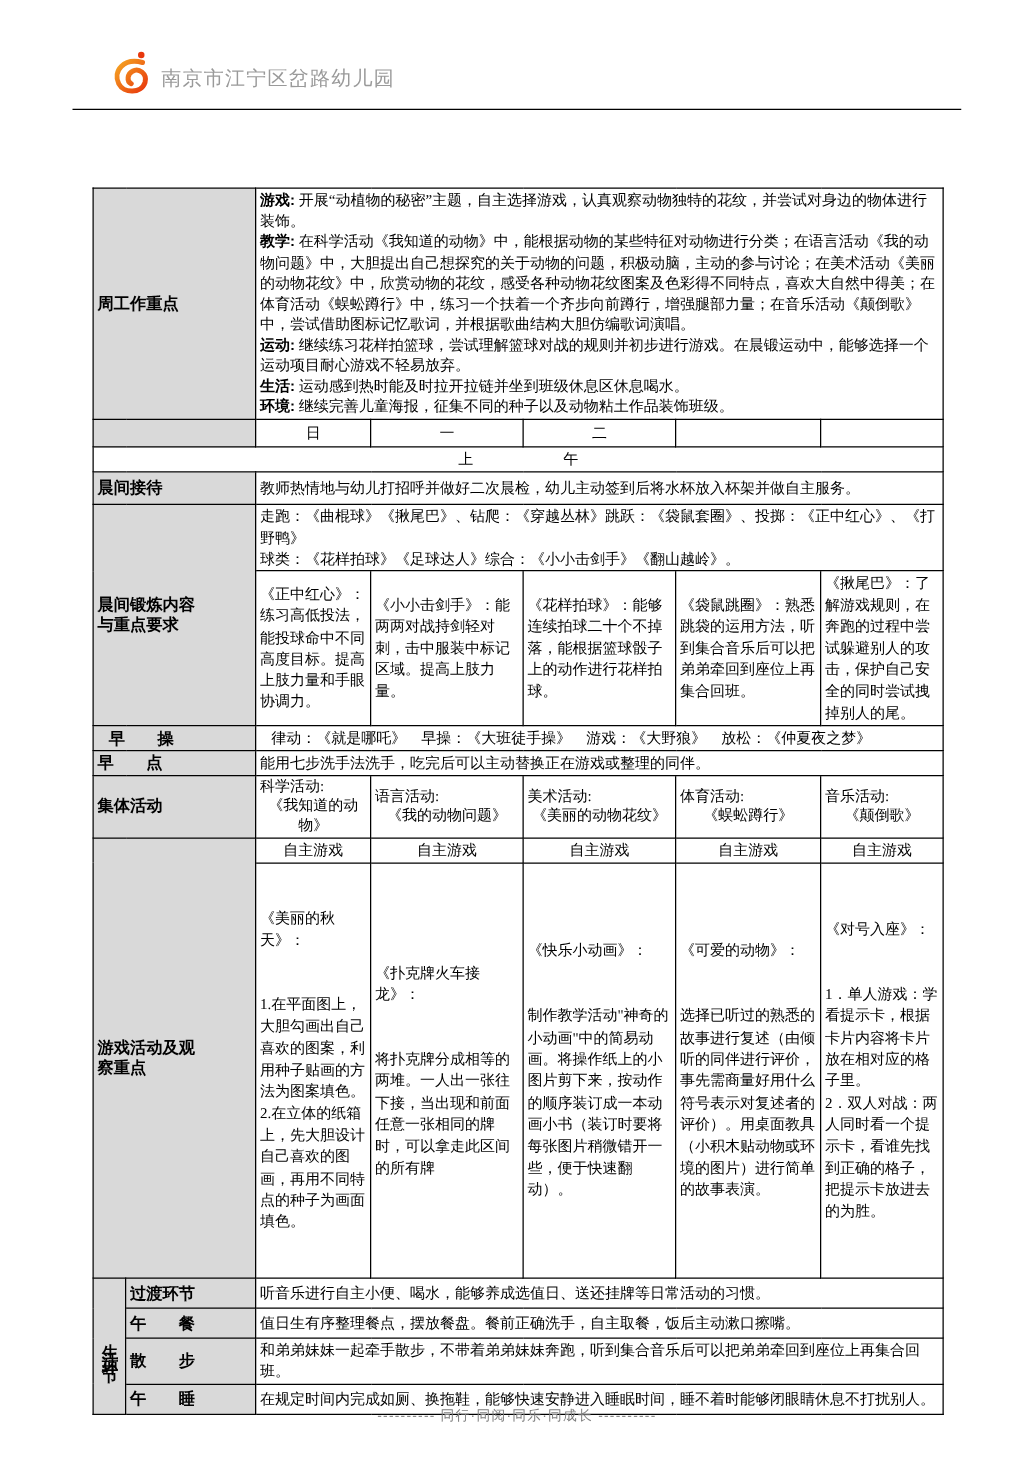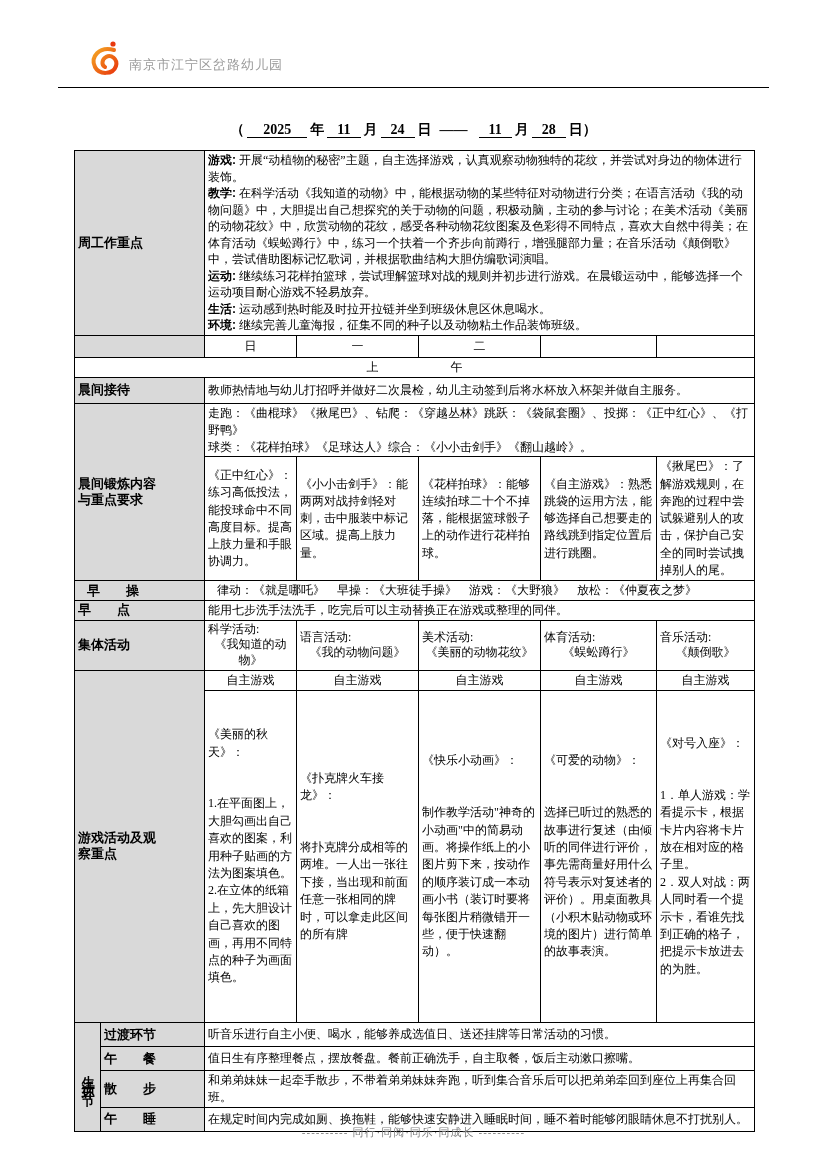--- a/index.html
+++ b/index.html
@@ -3,21 +3,21 @@
 <meta charset="utf-8">
 <style>
   * { margin:0; padding:0; box-sizing:border-box; }
   html,body { background:#fff; }
   body { font-family:"Liberation Serif","DejaVu Serif",serif; color:#000; }
   .page { position:relative; width:827px; height:1170px; margin:0 auto; background:#fff; overflow:hidden; }
 
   
   .letterhead { position:absolute; top:38px; left:58px; right:58px; height:50px; border-bottom:1px solid #000; }
   .logo-row { display:flex; align-items:flex-end; gap:3px; margin-left:28px; }
-  .school-name { font-family:"Liberation Sans","DejaVu Sans",sans-serif; font-size:13px; color:#9a9a9a; letter-spacing:1px; padding-bottom:6px; }
+  .school-name { font-family:"Liberation Sans","DejaVu Sans",sans-serif; font-size:16px; color:#9a9a9a; letter-spacing:1px; padding-bottom:6px; }
 
   
   .doc-title { position:absolute; top:92px; left:0; width:100%; text-align:center;
                font-size:22px; font-weight:bold; letter-spacing:1px; }
   .doc-title .u { border-bottom:2px solid #000; padding:0 12px; }
   .date-line { position:absolute; top:121px; left:0; width:100%; text-align:center;
                font-size:14px; font-weight:bold; }
   .blank { border-bottom:1px solid #000; padding:0 10px; margin:0 3px; }
   .blank.wide { padding:0 16px; }
   .dash { margin:0 8px; }
@@ -75,23 +75,20 @@
           </linearGradient>
         </defs>
         <circle cx="27" cy="6" r="2.6" fill="#e8380d"></circle>
         <path d="M28 12 C13 8 4 19 9 29 C13 37 27 37 30 28 C32 21 25 16 20 19 C16 21 15 27 19 29" fill="none" stroke="url(#lg)" stroke-width="4" stroke-linecap="round"></path>
       </svg>
       <span class="school-name">南京市江宁区岔路幼儿园</span>
     </div>
   </div>
 
 
-  <div class="date-line">
-    <span>（</span><span class="blank wide">2025</span><span>年</span><span class="blank">11</span><span>月</span><span class="blank">24</span><span>日</span><span class="dash">——</span><span class="blank">11</span><span>月</span><span class="blank">28</span><span>日）</span>
-  </div>
 
   <table class="sched">
     <colgroup>
       <col style="width:26px">
         <col style="width:104px">
         <col style="width:92px">
       <col style="width:122px">
         <col style="width:122px">
         <col style="width:116px">
         <col style="width:98px">
@@ -130,21 +127,21 @@
     <tr class="r-exhead">
       <td colspan="2" rowspan="2" class="lbl">晨间锻炼内容
 与重点要求</td>
       <td colspan="5" class="content pre">走跑：《曲棍球》《揪尾巴》、钻爬：《穿越丛林》跳跃：《袋鼠套圈》、投掷：《正中红心》、《打野鸭》
 球类：《花样拍球》《足球达人》综合：《小小击剑手》《翻山越岭》。</td>
     </tr>
     <tr class="r-excells">
       <td class="desc">《正中红心》：练习高低投法，能投球命中不同高度目标。提高上肢力量和手眼协调力。</td>
       <td class="desc">《小小击剑手》：能两两对战持剑轻对刺，击中服装中标记区域。提高上肢力量。</td>
       <td class="desc">《花样拍球》：能够连续拍球二十个不掉落，能根据篮球骰子上的动作进行花样拍球。</td>
-      <td class="desc">《自主游戏》：熟悉跳袋的运用方法，能够选择自己想要走的路线跳到指定位置后进行跳圈。</td>
+      <td class="desc">《袋鼠跳圈》：熟悉跳袋的运用方法，听到集合音乐后可以把弟弟牵回到座位上再集合回班。</td>
       <td class="desc">《揪尾巴》：了解游戏规则，在奔跑的过程中尝试躲避别人的攻击，保护自己安全的同时尝试拽掉别人的尾。</td>
     </tr>
 
     <tr class="r-zaocao">
       <td colspan="2" class="lbl">早　　操</td>
       <td colspan="5" class="content">律动：《就是哪吒》　早操：《大班徒手操》　游戏：《大野狼》　放松：《仲夏夜之梦》</td>
     </tr>
 
     <tr class="r-zaodian">
       <td colspan="2" class="lbl">早　　点</td>

